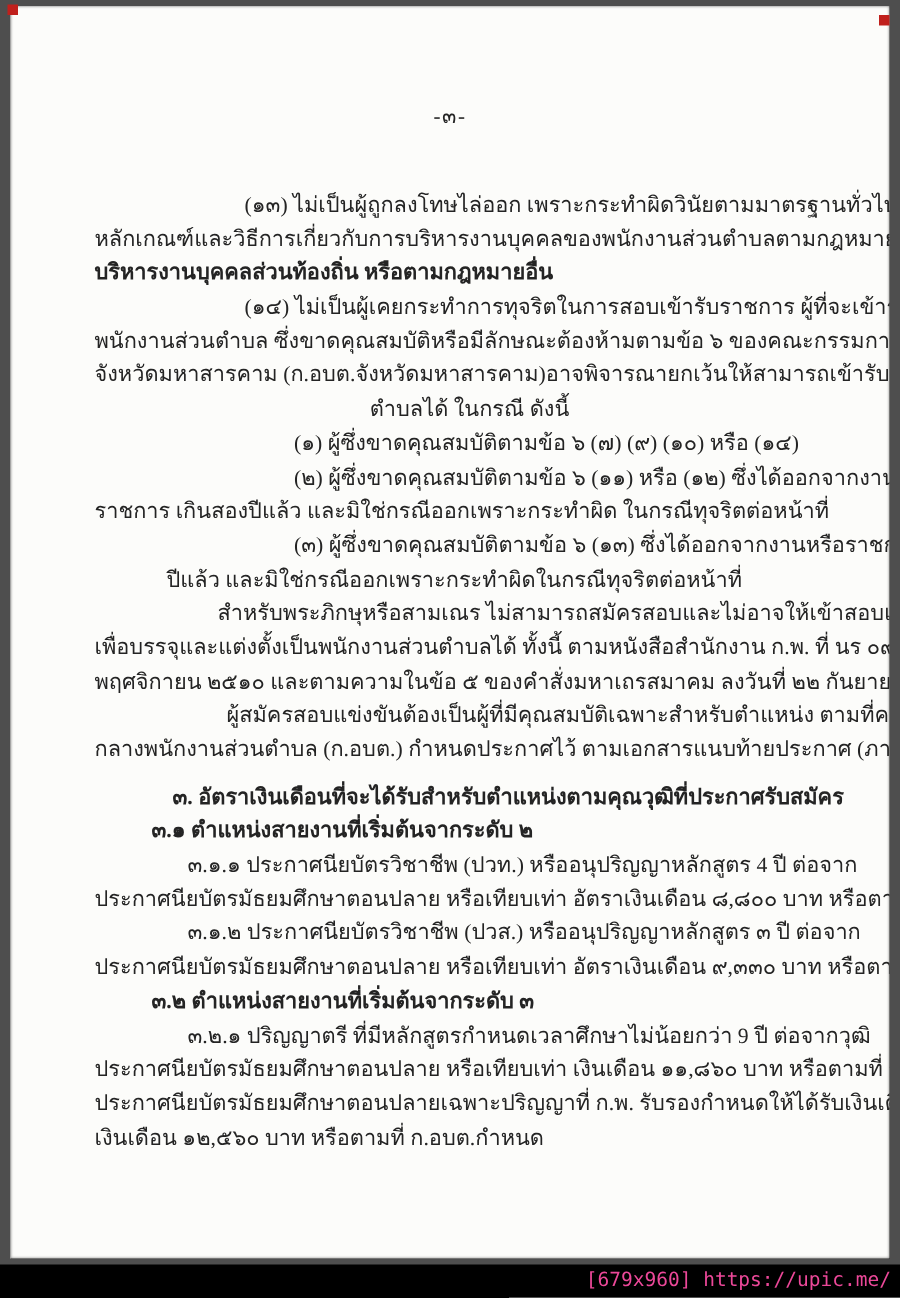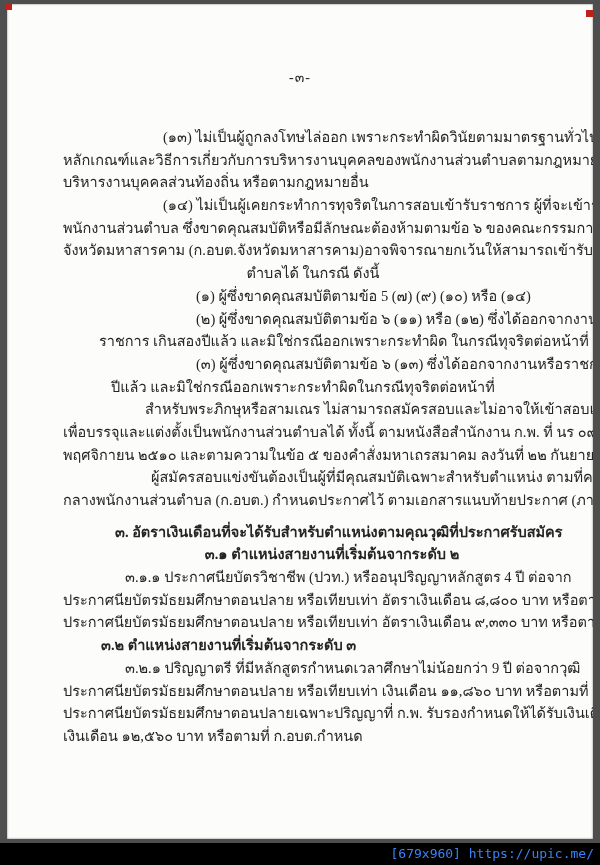--- a/index.html
+++ b/index.html
@@ -46,56 +46,57 @@
     width: 7px; height: 7px;
     background: #c0201c;
   }
   .corner-marker.tl { left: 5px; top: 3px; }
   .corner-marker.tr { right: 7px; top: 10px; }
   .caption-bar {
     position: absolute;
     left: 0; bottom: 0;
     width: 600px; height: 22px;
     background: #000;
-    color: #3b82f6;
+    color: #ec4899;
     font-family: "DejaVu Sans Mono", "Liberation Mono", monospace;
     font-size: 13px;
     line-height: 22px;
     text-align: right;
     padding-right: 6px;
     box-sizing: border-box;
   }
 </style>
 </head>
 <body>
 
 <div class="page">
   <div class="page-number">-๓-</div>
   <div class="doc-lines">
       <div class="line" style="padding-left: 100px;">(๑๓) ไม่เป็นผู้ถูกลงโทษไล่ออก เพราะกระทำผิดวินัยตามมาตรฐานทั่วไป หรือ</div>
       <div class="line" style="padding-left: 0px;">หลักเกณฑ์และวิธีการเกี่ยวกับการบริหารงานบุคคลของพนักงานส่วนตำบลตามกฎหมายว่าด้วยระเบียบ</div>
-      <div class="line" style="padding-left: 0px;">บริหารงานบุคคลส่วนท้องถิ่น หรือตามกฎหมายอื่น</div>
+      <div class="line" style="padding-left: 0px; font-weight: bold;">บริหารงานบุคคลส่วนท้องถิ่น หรือตามกฎหมายอื่น</div>
       <div class="line" style="padding-left: 100px;">(๑๔) ไม่เป็นผู้เคยกระทำการทุจริตในการสอบเข้ารับราชการ ผู้ที่จะเข้ารับราชการเป็น</div>
       <div class="line" style="padding-left: 0px;">พนักงานส่วนตำบล ซึ่งขาดคุณสมบัติหรือมีลักษณะต้องห้ามตามข้อ ๖ ของคณะกรรมการพนักงานส่วนตำบล</div>
       <div class="line" style="padding-left: 0px;">จังหวัดมหาสารคาม (ก.อบต.จังหวัดมหาสารคาม)อาจพิจารณายกเว้นให้สามารถเข้ารับราชการเป็นพนักงานส่วน</div>
       <div class="line" style="padding-left: 0px; text-align: center;">ตำบลได้ ในกรณี ดังนี้</div>
-      <div class="line" style="padding-left: 133px;">(๑) ผู้ซึ่งขาดคุณสมบัติตามข้อ 5 (๗) (๙) (๑๐) หรือ (๑๔)</div>
+      <div class="line" style="padding-left: 133px;">(๑) ผู้ซึ่งขาดคุณสมบัติตามข้อ ๖ (๗) (๙) (๑๐) หรือ (๑๔)</div>
       <div class="line" style="padding-left: 133px;">(๒) ผู้ซึ่งขาดคุณสมบัติตามข้อ ๖ (๑๑) หรือ (๑๒) ซึ่งได้ออกจากงานหรือ</div>
-      <div class="line" style="padding-left: 0px; margin-left: 36px;">ราชการ เกินสองปีแล้ว  และมิใช่กรณีออกเพราะกระทำผิด ในกรณีทุจริตต่อหน้าที่</div>
+      <div class="line" style="padding-left: 0px;">ราชการ เกินสองปีแล้ว  และมิใช่กรณีออกเพราะกระทำผิด ในกรณีทุจริตต่อหน้าที่</div>
       <div class="line" style="padding-left: 133px;">(๓) ผู้ซึ่งขาดคุณสมบัติตามข้อ ๖ (๑๓) ซึ่งได้ออกจากงานหรือราชการเกินสาม</div>
       <div class="line" style="padding-left: 0px; margin-left: 48px;">ปีแล้ว และมิใช่กรณีออกเพราะกระทำผิดในกรณีทุจริตต่อหน้าที่</div>
       <div class="line" style="padding-left: 82px;">สำหรับพระภิกษุหรือสามเณร ไม่สามารถสมัครสอบและไม่อาจให้เข้าสอบแข่งขัน</div>
       <div class="line" style="padding-left: 0px;">เพื่อบรรจุและแต่งตั้งเป็นพนักงานส่วนตำบลได้ ทั้งนี้ ตามหนังสือสำนักงาน ก.พ. ที่ นร ๐๙๐๔/ว ๙  ลงวันที่ ๑๗</div>
       <div class="line" style="padding-left: 0px;">พฤศจิกายน ๒๕๑๐ และตามความในข้อ ๕ ของคำสั่งมหาเถรสมาคม ลงวันที่ ๒๒ กันยายน ๒๕๒๑</div>
       <div class="line" style="padding-left: 88px;">ผู้สมัครสอบแข่งขันต้องเป็นผู้ที่มีคุณสมบัติเฉพาะสำหรับตำแหน่ง ตามที่คณะกรรมการ</div>
       <div class="line" style="padding-left: 0px;">กลางพนักงานส่วนตำบล (ก.อบต.) กำหนดประกาศไว้ ตามเอกสารแนบท้ายประกาศ (ภาคผนวก ก.)</div>
       <div class="line bold gap" style="padding-left: 52px;">๓. อัตราเงินเดือนที่จะได้รับสำหรับตำแหน่งตามคุณวุฒิที่ประกาศรับสมัคร</div>
-      <div class="line bold" style="padding-left: 38px; text-align: center;">๓.๑ ตำแหน่งสายงานที่เริ่มต้นจากระดับ ๒</div>
+      <div class="line bold" style="padding-left: 38px;">๓.๑ ตำแหน่งสายงานที่เริ่มต้นจากระดับ ๒</div>
       <div class="line" style="padding-left: 62px;">๓.๑.๑  ประกาศนียบัตรวิชาชีพ (ปวท.) หรืออนุปริญญาหลักสูตร 4 ปี  ต่อจาก</div>
       <div class="line" style="padding-left: 0px;">ประกาศนียบัตรมัธยมศึกษาตอนปลาย หรือเทียบเท่า อัตราเงินเดือน ๘,๘๐๐ บาท หรือตามที่ ก.อบต.กำหนด</div>
+      <div class="line" style="padding-left: 62px;">๓.๑.๒  ประกาศนียบัตรวิชาชีพ (ปวส.) หรืออนุปริญญาหลักสูตร ๓ ปี ต่อจาก</div>
       <div class="line" style="padding-left: 0px;">ประกาศนียบัตรมัธยมศึกษาตอนปลาย หรือเทียบเท่า อัตราเงินเดือน ๙,๓๓๐ บาท หรือตามที่ ก.อบต.กำหนด</div>
       <div class="line bold" style="padding-left: 38px;">๓.๒ ตำแหน่งสายงานที่เริ่มต้นจากระดับ ๓</div>
       <div class="line" style="padding-left: 62px;">๓.๒.๑  ปริญญาตรี ที่มีหลักสูตรกำหนดเวลาศึกษาไม่น้อยกว่า 9 ปี ต่อจากวุฒิ</div>
       <div class="line" style="padding-left: 0px;">ประกาศนียบัตรมัธยมศึกษาตอนปลาย หรือเทียบเท่า เงินเดือน ๑๑,๘๖๐ บาท หรือตามที่ ก.อบต.กำหนด</div>
       <div class="line" style="padding-left: 0px;">ประกาศนียบัตรมัธยมศึกษาตอนปลายเฉพาะปริญญาที่ ก.พ. รับรองกำหนดให้ได้รับเงินเดือนตามหลักสูตร ๕ ปี</div>
       <div class="line" style="padding-left: 0px;">เงินเดือน ๑๒,๕๖๐  บาท  หรือตามที่ ก.อบต.กำหนด</div>
     </div>
 </div>
 
 <div class="corner-marker tl"></div>

